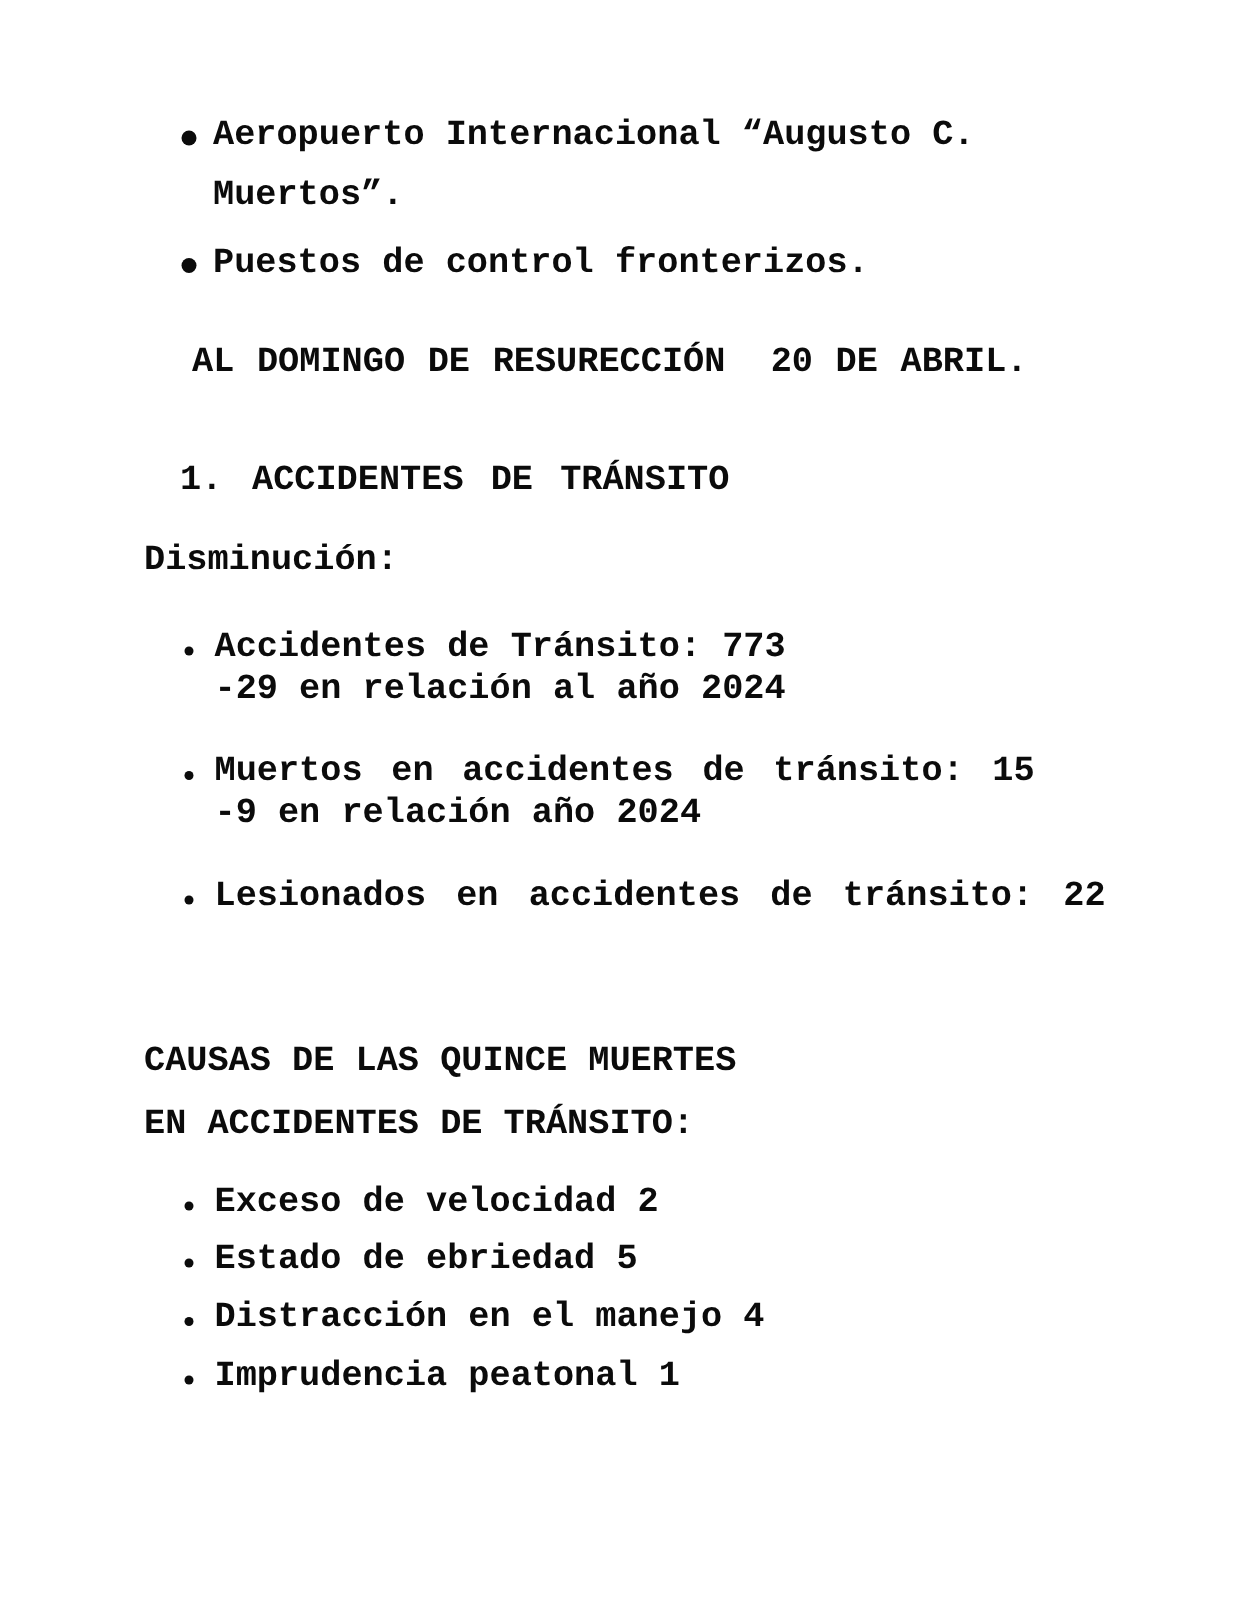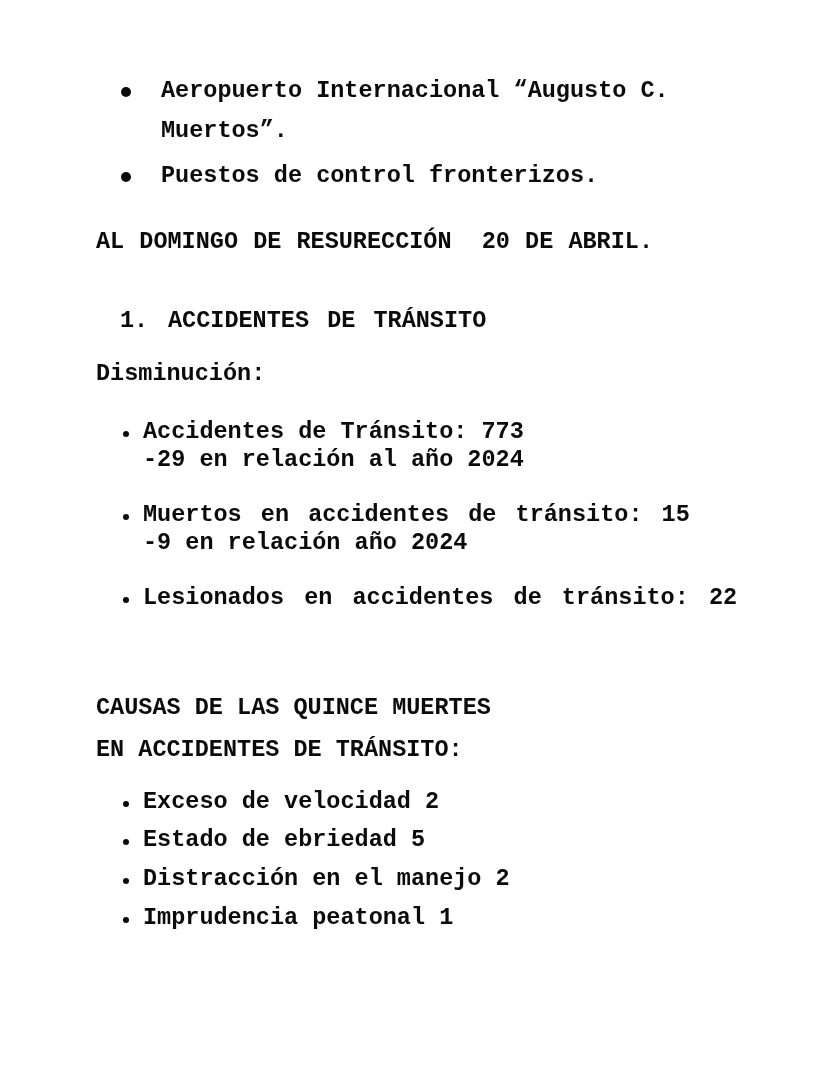--- a/index.html
+++ b/index.html
@@ -9,31 +9,31 @@
       height: 1068px;
       background: #ffffff;
       overflow: hidden;
       font-family: "Liberation Mono", "DejaVu Sans Mono", monospace;
       font-weight: 700;
       font-size: 23.5px;
       color: #0b0b0b;
     }
     .row { position: absolute; left: 96px; }
     .line { white-space: pre; line-height: 28px; }
-    .lh40 .line { line-height: 40px; margin-left: 19px; }
+    .lh40 .line { line-height: 40px; }
     .lh29 .line { line-height: 29px; margin-top: 13px; }
     .li { position: absolute; display: flex; align-items: flex-start; }
     .li.big { left: 121px; }
     .li.small { left: 123px; }
     .dot { background: #0b0b0b; border-radius: 50%; flex: none; }
     .li.big .dot { width: 10px; height: 10px; margin: 16px 11px 0 0; }
     .li.small .dot { width: 6px; height: 6px; margin: 13px 14px 0 0; }
     .section-row { position: absolute; left: 120px; display: flex; }
     .num { display: inline-block; width: 48px; white-space: pre; line-height: 28px; }
-    .ws1 { word-spacing: 1px; }
+    .ws1 { word-spacing: 1px; margin-left: 32px; }
     .ws4 { word-spacing: 4px; }
     .ws5 { word-spacing: 5px; }
     .ws6 { word-spacing: 6px; }
   </style>
 </head>
 <body>
 
 <div class="page">
 
   <div class="li big lh40" style="top:71px">
@@ -97,21 +97,21 @@
     <div class="line">Exceso de velocidad 2</div>
   </div>
 
   <div class="li small" style="top:826px">
     <span class="dot"></span>
     <div class="line">Estado de ebriedad 5</div>
   </div>
 
   <div class="li small" style="top:865px">
     <span class="dot"></span>
-    <div class="line">Distracción en el manejo 2</div>
+    <div class="line">Distracción en el manejo 4</div>
   </div>
 
   <div class="li small" style="top:904px">
     <span class="dot"></span>
     <div class="line">Imprudencia peatonal 1</div>
   </div>
 
 </div>
 
 </body></html>

